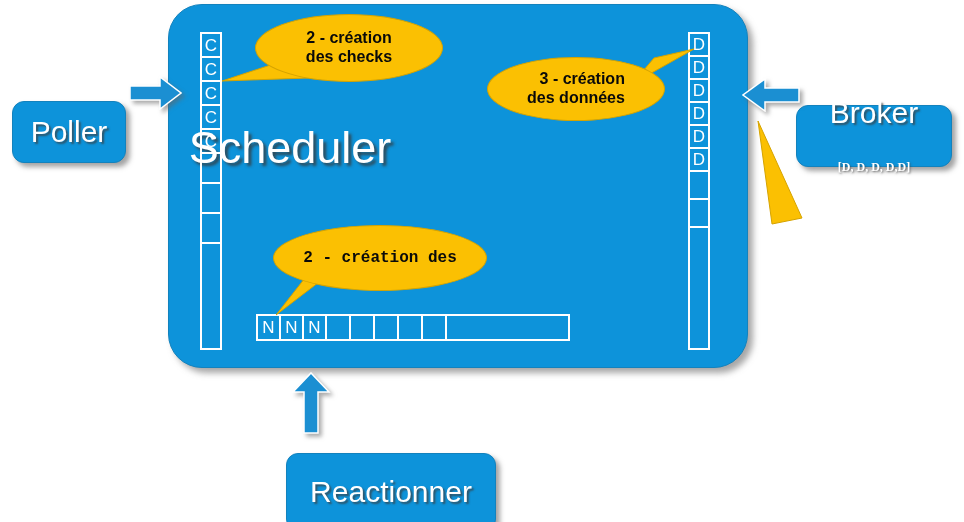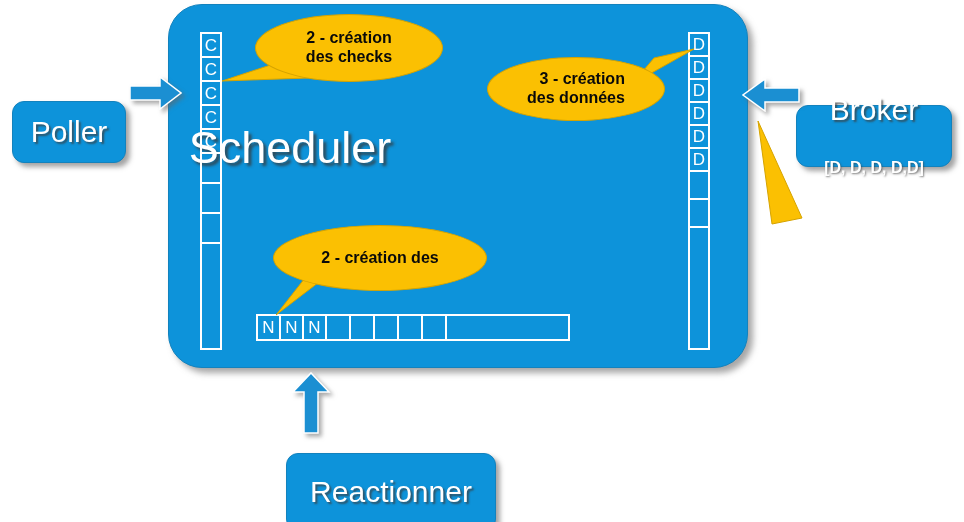--- a/index.html
+++ b/index.html
@@ -34,26 +34,27 @@
   }
   .rbox .title {
     color: #ffffff;
     font-size: 30px;
     line-height: 1.02;
     text-shadow: 2px 2px 2px rgba(60,60,60,0.75);
     white-space: nowrap;
   }
   .rbox .sub {
     color: #ffffff;
-    font-size: 16px;
+    font-size: 12px;
     font-weight: bold;
     line-height: 1.1;
     text-shadow: 1px 1px 2px rgba(60,60,60,0.6);
     white-space: nowrap;
     margin-top: 1px;
+    font-family: Liberation Serif, serif;
   }
 
   
   #scheduler-panel {
     position: absolute;
     left: 168px;
     top: 4px;
     width: 580px;
     height: 364px;
     background: #0d93da;
@@ -239,19 +240,19 @@
     </div>
   </div>
 
   <svg class="callout-tail" style="left:756px; top:120px;" width="66" height="110" viewBox="0 0 66 110">
     <path d="M2,1 L46,98 L16,104 Z" fill="#fbc002" stroke="#d5a300" stroke-width="1"></path>
   </svg>
 
   <svg class="callout-tail" style="left:276px; top:262px;" width="66" height="56" viewBox="0 0 66 56">
     <path d="M64,4 L40,2 L0,53 Z" fill="#fbc002" stroke="#d5a300" stroke-width="1"></path>
   </svg>
-  <div class="callout" style="left:273px; top:225px; width:214px; height:66px;">
+  <div class="callout" style="left:273px; top:225px; width:214px; height:66px;font-family:Liberation Mono, monospace;">
     <div>
       <div>2 - création des</div>
     </div>
   </div>
 
 </div>
 
 </body></html>

